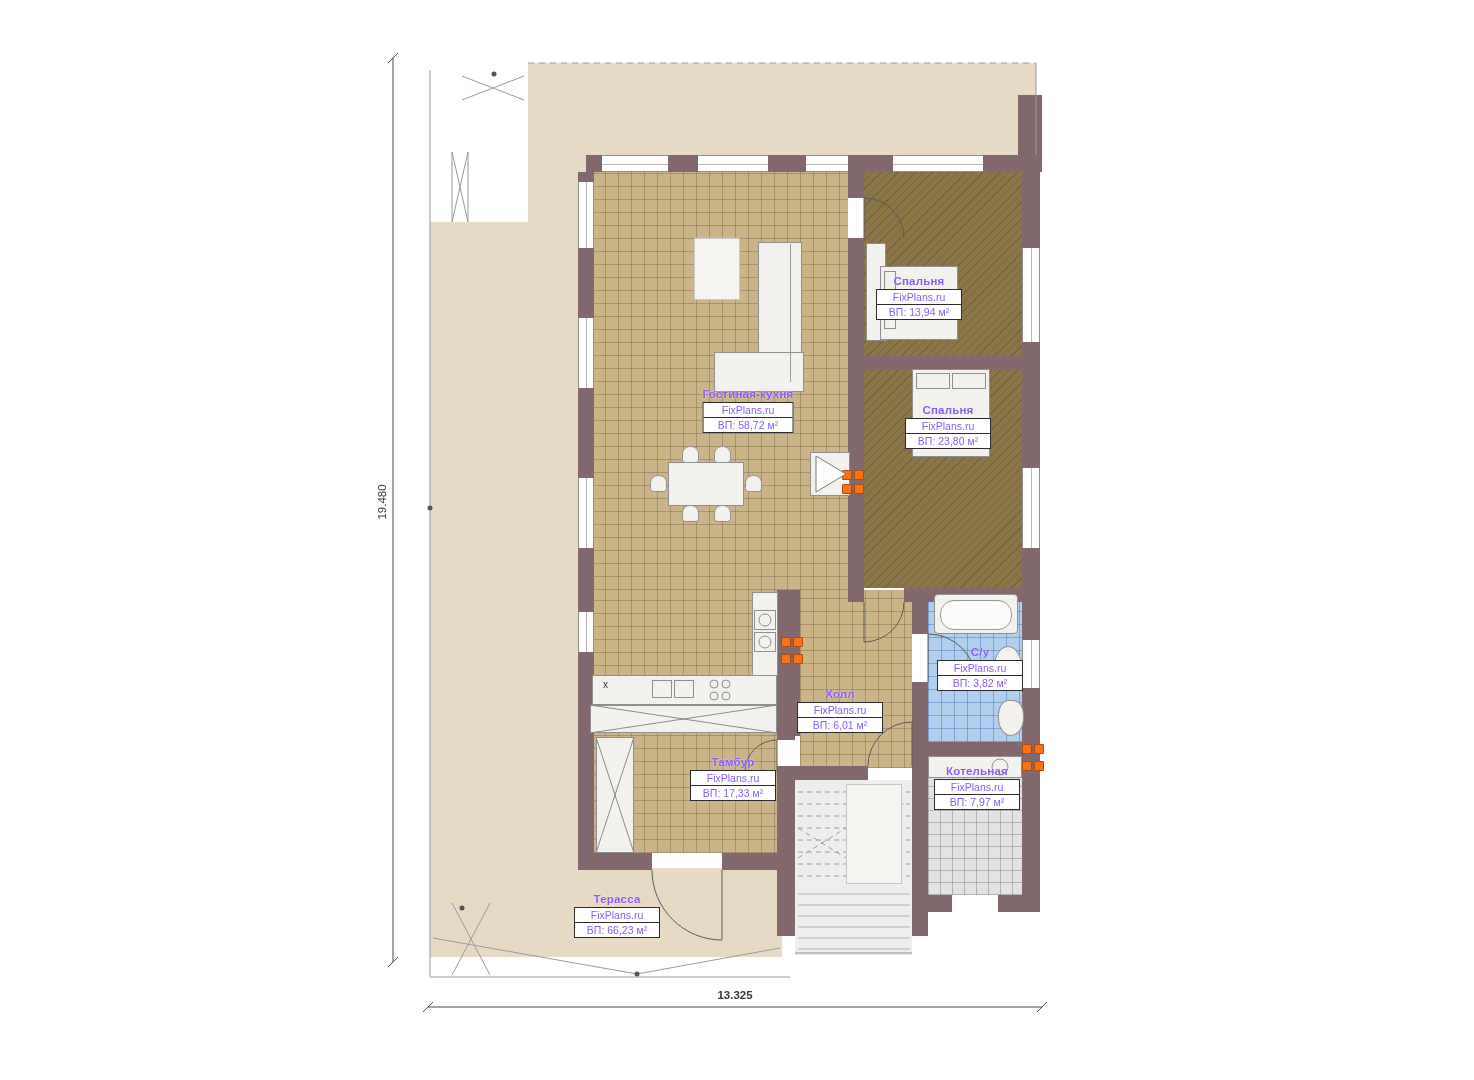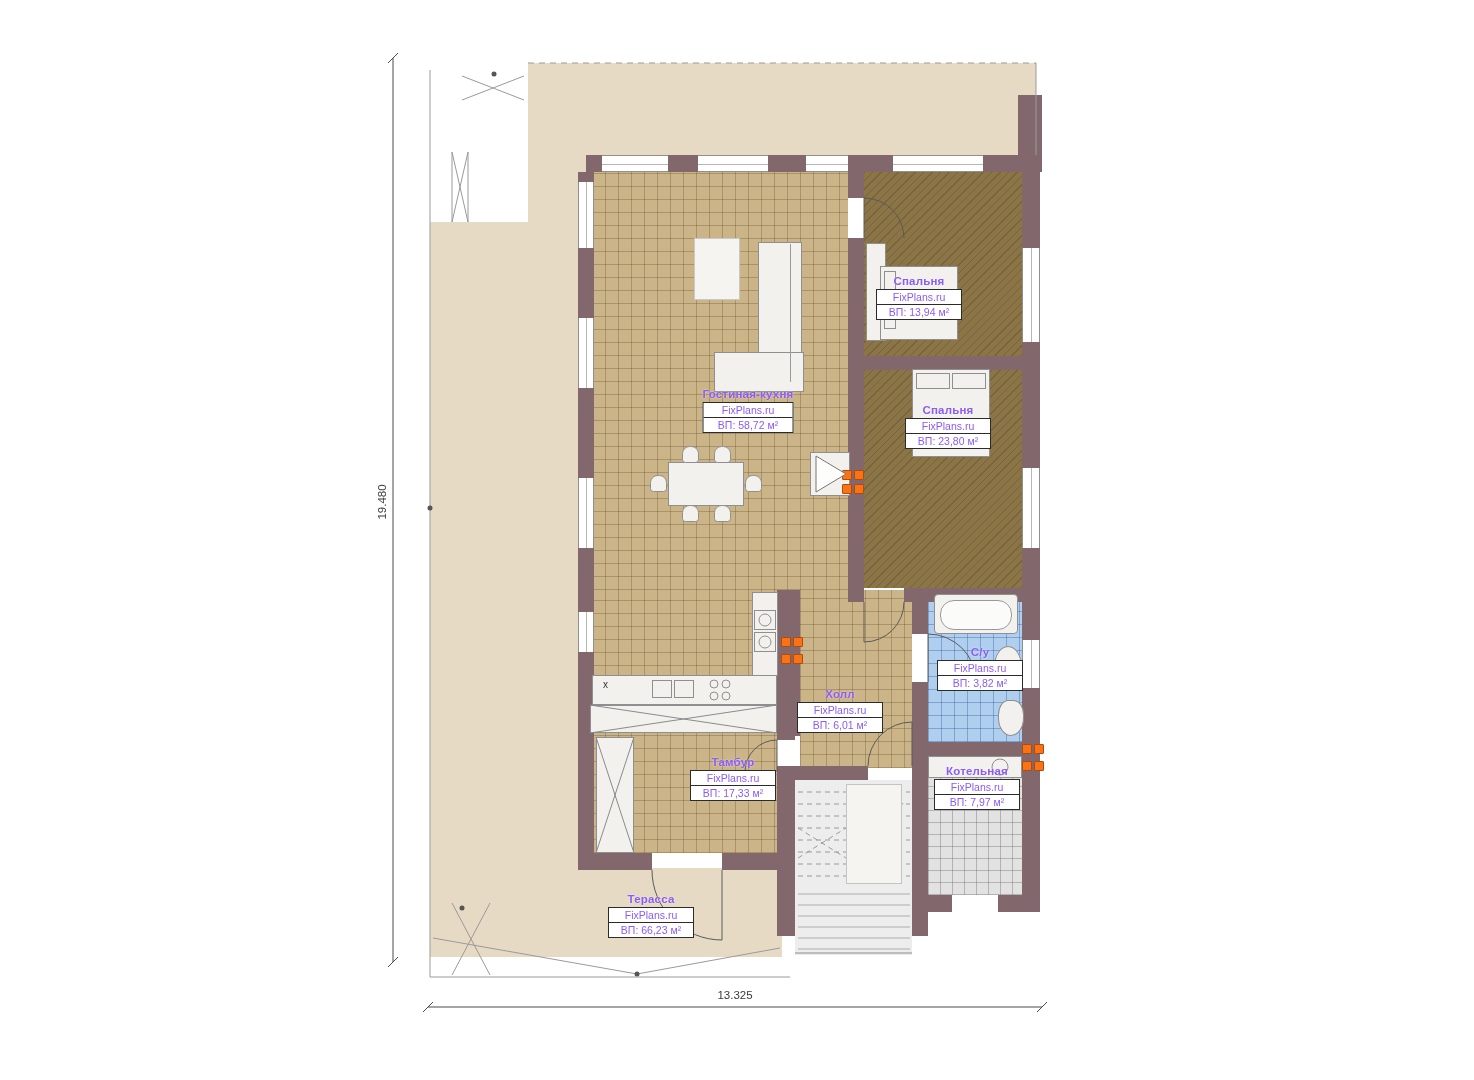--- a/index.html
+++ b/index.html
@@ -296,26 +296,26 @@
       <div class="room-area">ВП: 17,33 м²</div>
     </div>
   </div>
   <div class="room-label" style="left:977px;top:765px;">
     <div class="room-name">Котельная</div>
     <div class="room-box">
       <div class="room-brand">FixPlans.ru</div>
       <div class="room-area">ВП: 7,97 м²</div>
     </div>
   </div>
-  <div class="room-label" style="left:617px;top:893px;margin-left:34px;">
+  <div class="room-label" style="left:617px;top:893px;">
     <div class="room-name">Терасса</div>
     <div class="room-box">
       <div class="room-brand">FixPlans.ru</div>
       <div class="room-area">ВП: 66,23 м²</div>
     </div>
   </div>
 
   <div class="dim-text" style="left:352px;top:496px;width:60px;transform:rotate(-90deg);">19.480</div>
-  <div class="dim-text" style="left:690px;top:989px;width:90px;">13.325</div>
+  <div class="dim-text" style="left:690px;top:989px;width:90px;font-weight:bold;">13.325</div>
 
   <div class="marker" style="left:603px;top:679px;">x</div>
 
 </div>
 
 </body></html>

